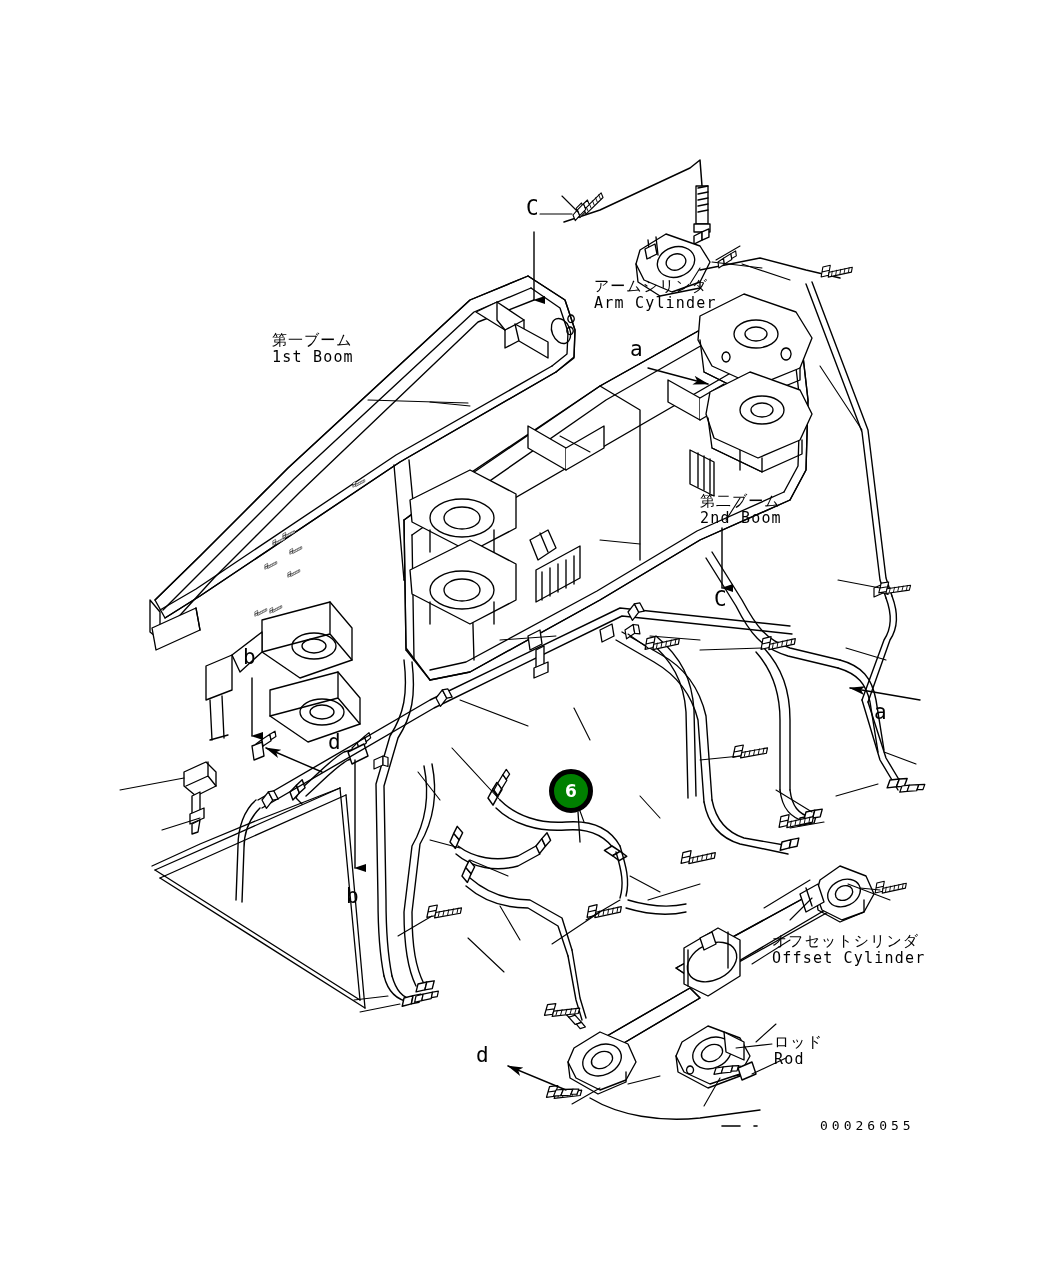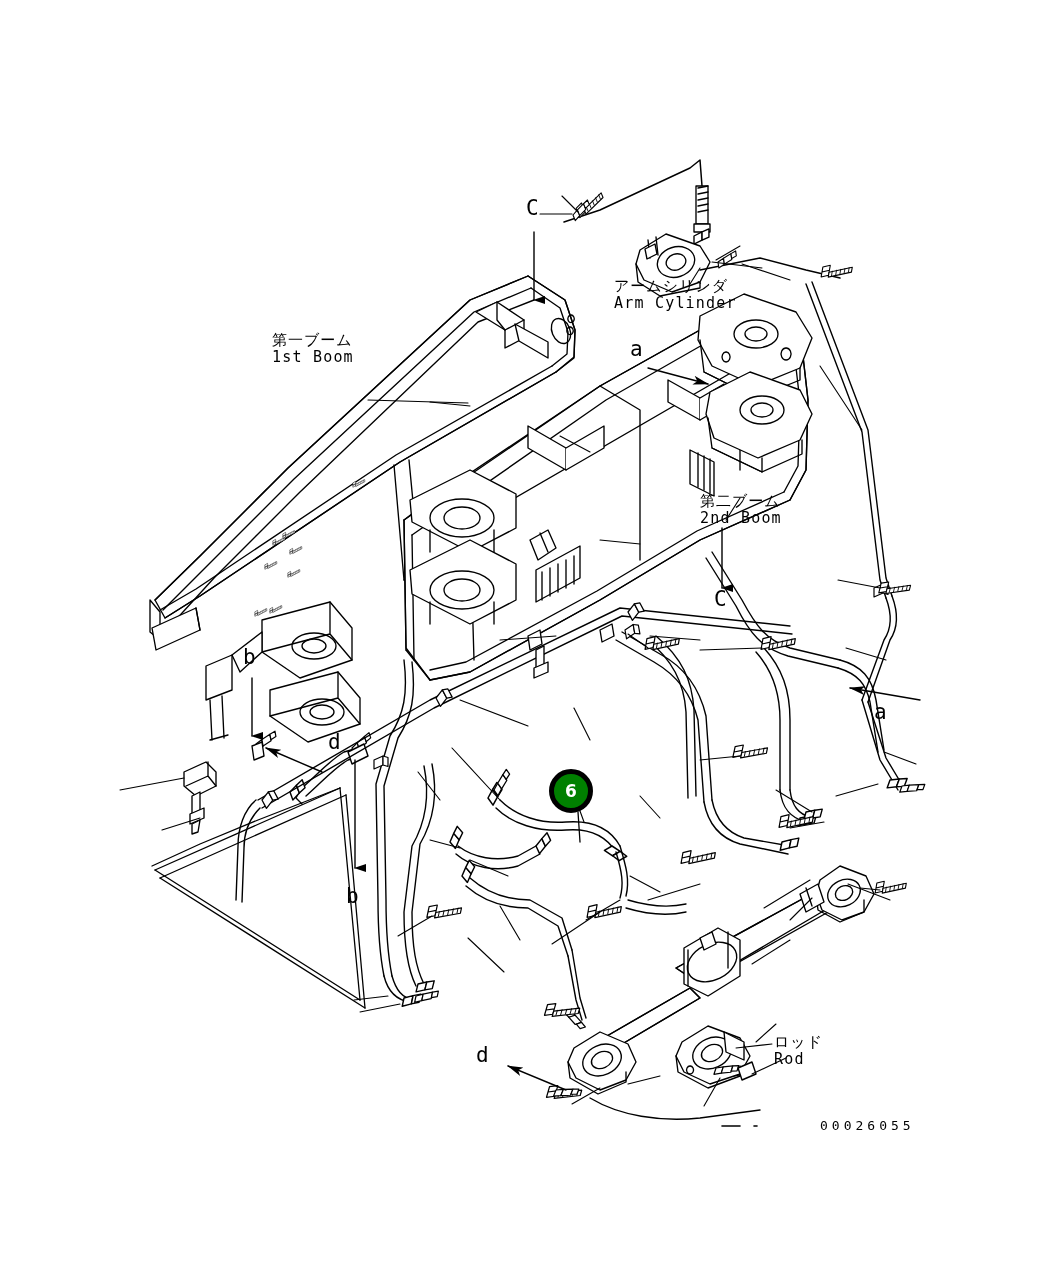--- a/index.html
+++ b/index.html
@@ -516,30 +516,34 @@
         <path d="M776,1024 L756,1042"></path>
       </g>
     </g>
   </svg>
 
   <div class="lbl" style="left:272px; top:332px;">
     <span class="jp">第一ブーム</span>
     <span class="en">1st Boom</span>
   </div>
 
-  <div class="lbl" style="left:594px; top:278px;margin-left:20px;">
+  <div class="lbl" style="left:594px; top:278px;">
     <span class="jp">アームシリンダ</span>
     <span class="en">Arm Cylinder</span>
   </div>
 
   <div class="lbl" style="left:700px; top:493px;">
     <span class="jp">第二ブーム</span>
     <span class="en">2nd Boom</span>
   </div>
 
+  <div class="lbl" style="left:772px; top:933px;">
+    <span class="jp">オフセットシリンダ</span>
+    <span class="en">Offset Cylinder</span>
+  </div>
 
   <div class="lbl" style="left:774px; top:1034px;">
     <span class="jp">ロッド</span>
     <span class="en">Rod</span>
   </div>
 
   <div class="secmark" style="left:526px; top:196px;">C</div>
   <div class="secmark" style="left:630px; top:337px;">a</div>
   <div class="secmark" style="left:714px; top:587px;">C</div>
   <div class="secmark" style="left:874px; top:700px;">a</div>

